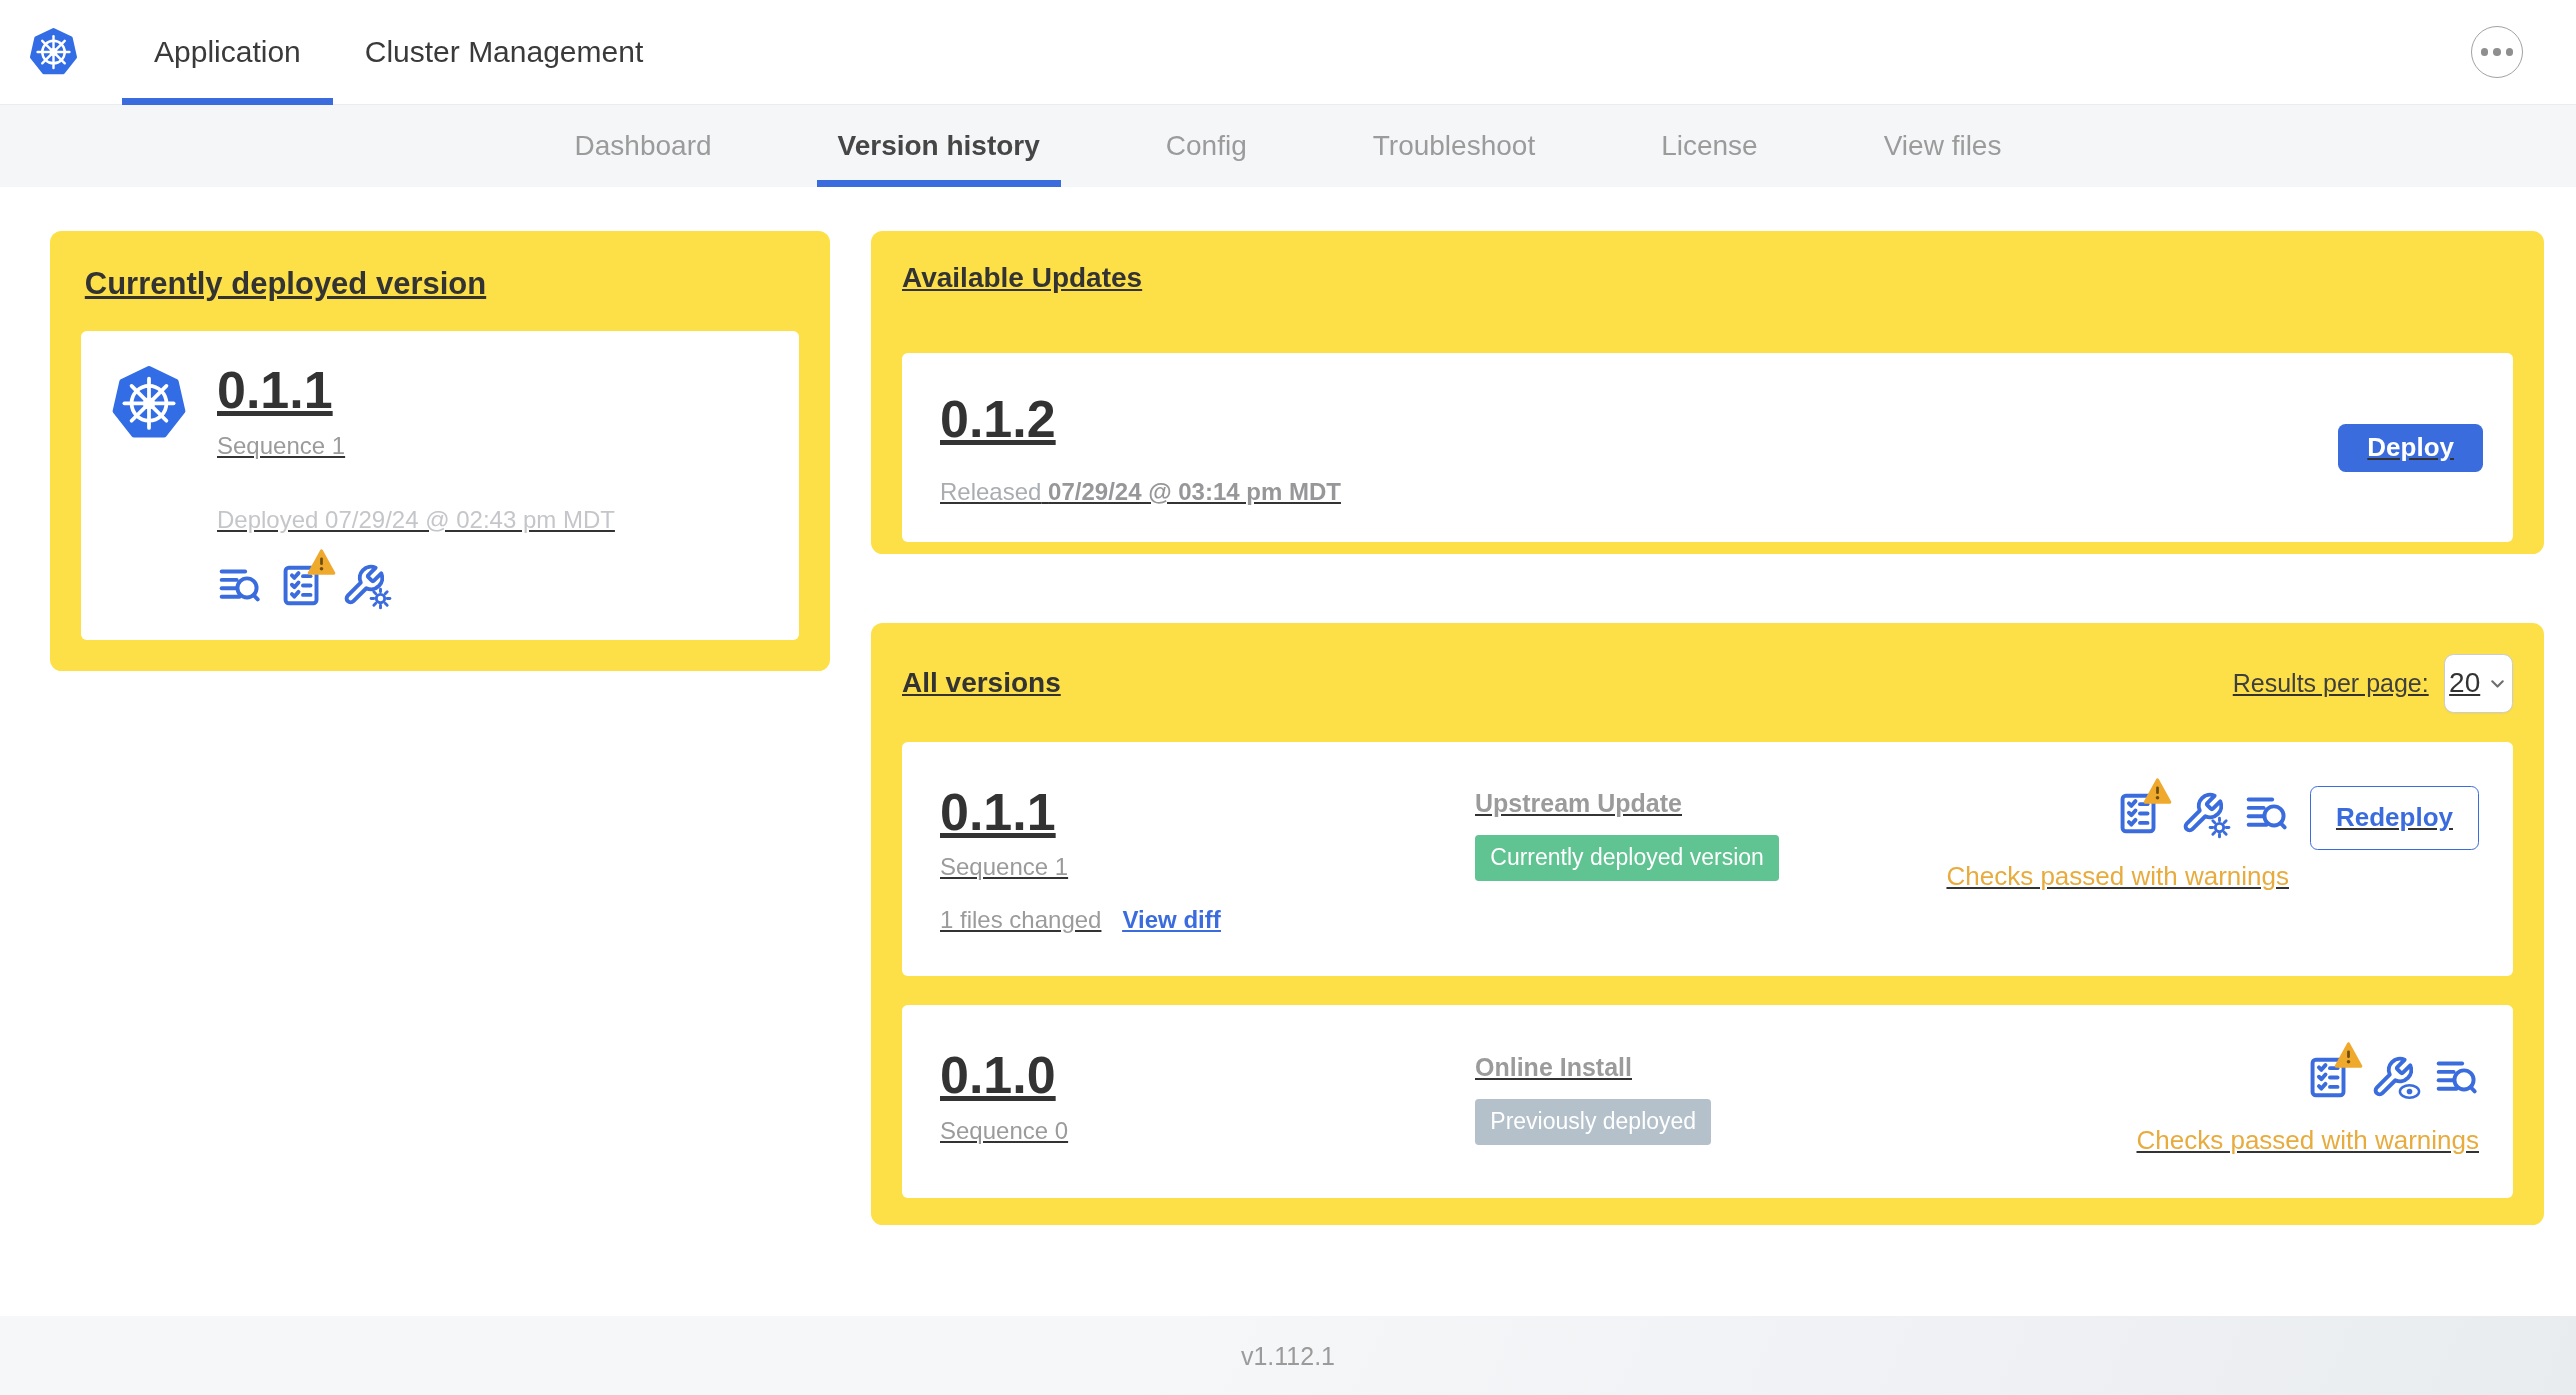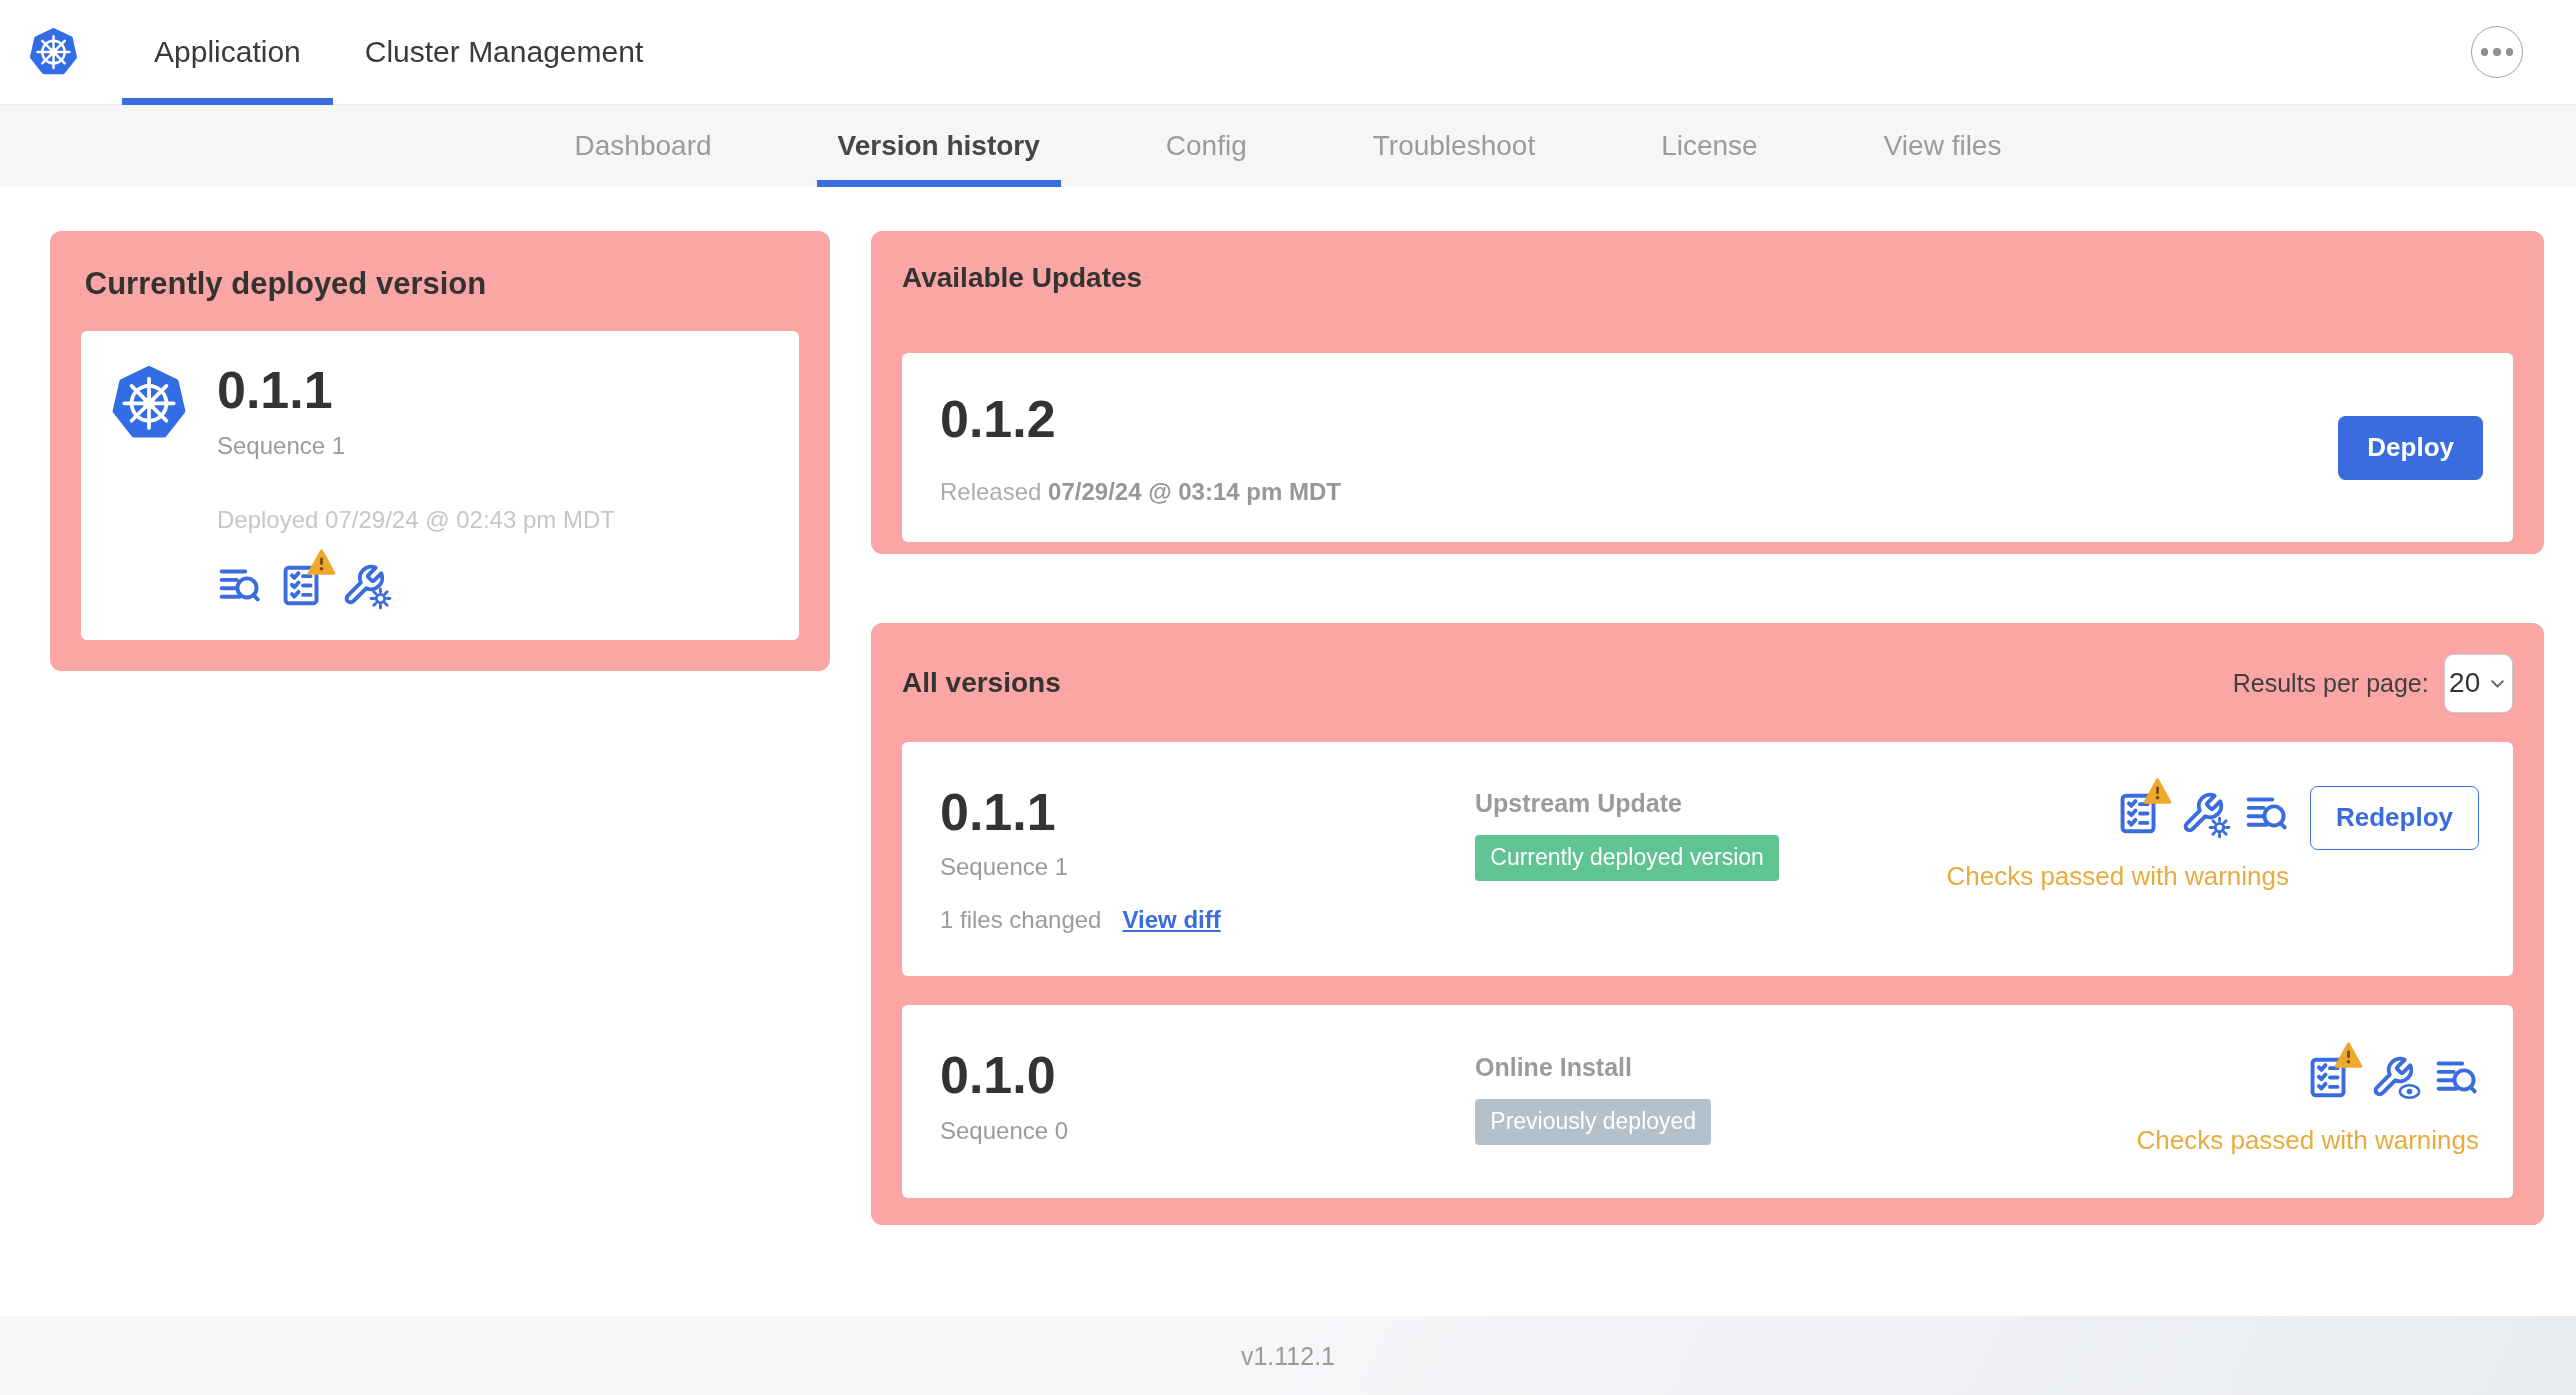--- a/index.html
+++ b/index.html
@@ -42,21 +42,21 @@
     display: flex; align-items: center; padding: 0 21px; font-size: 28px; color: #9b9b9b;
     position: relative; cursor: pointer;
   }
   .subnav-tab.active { color: #464646; font-weight: 700; }
   .subnav-tab.active::after {
     content: ""; position: absolute; left: 0; right: 0; bottom: 0; height: 6.7px; background: #3b6cde;
   }
 
   
   main { display: flex; align-items: flex-start; gap: 41px; padding: 44px 32px 0 50px; }
-  .gray-card { background: #fca5a5; border-radius: 11.5px; }
+  .gray-card { background: #fde047; border-radius: 11.5px; text-decoration: underline; }
 
   
   .deployed-card { width: 780px; padding: 31px; }
   .deployed-card h2 { font-size: 31px; font-weight: 700; color: #333; margin: 3.8px 0 29px 3.8px; }
   .deployed-inner { background: #fff; border-radius: 5.7px; padding: 32px 27px; display: flex; gap: 27px; }
   .deployed-inner .k8s { width: 82px; height: 82px; flex: none; }
   .dep-version { font-size: 52px; font-weight: 700; color: #333; line-height: 1.05; }
   .dep-seq { font-size: 24px; color: #9b9b9b; margin-top: 14.3px; }
   .dep-at { font-size: 24px; color: #c4c6c9; margin-top: 46px; }
   .icon-row { display: flex; gap: 17px; margin-top: 29px; align-items: flex-end; }
@@ -75,21 +75,21 @@
   .updates-card .section-title { margin-bottom: 59px; }
   .update-row {
     background: #fff; border-radius: 5.7px; padding: 36px 30px 36px 38px;
     display: flex; justify-content: space-between; align-items: center;
   }
   .upd-version { font-size: 52px; font-weight: 700; color: #333; }
   .released { font-size: 24px; color: #a9adb1; margin-top: 29px; }
   .released b { color: #97979a; font-weight: 700; }
   .btn-primary {
     background: #3b6cde; color: #fff; border: none; border-radius: 7.6px;
-    height: 64px; padding: 0 29px; font-size: 26px; font-weight: 700;
+    height: 48px; padding: 0 29px; font-size: 26px; font-weight: 700;
     font-family: "Liberation Sans", sans-serif; cursor: pointer;
   }
 
   .all-versions-card { padding: 31px 31px 27px; }
   .av-header { display: flex; justify-content: space-between; align-items: center; margin-bottom: 29px; }
   .rpp { display: flex; align-items: center; gap: 15.3px; font-size: 25px; color: #3f3f3f; }
   .select {
     width: 69px; height: 59px; background: #fff; border: 1px solid #c9cdd1; border-radius: 9.5px;
     display: flex; align-items: center; justify-content: center; gap: 6.7px;
     font-size: 28px; color: #333; cursor: pointer; box-shadow: 0 1px 1.9px rgba(0,0,0,0.04);

